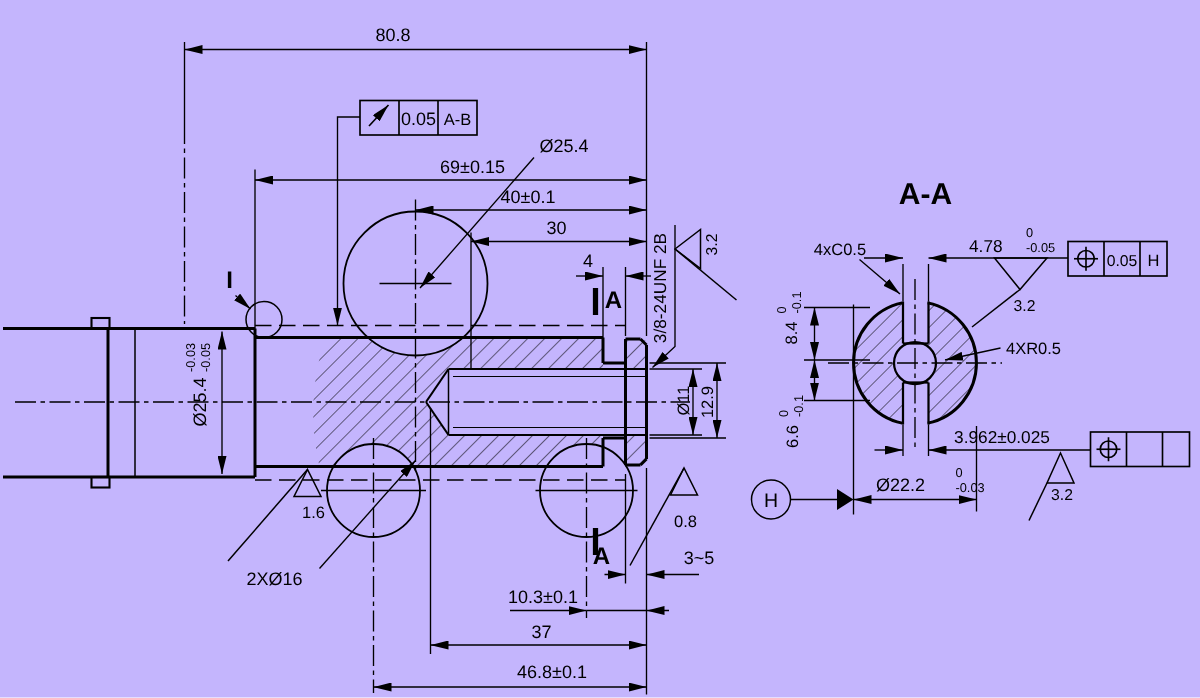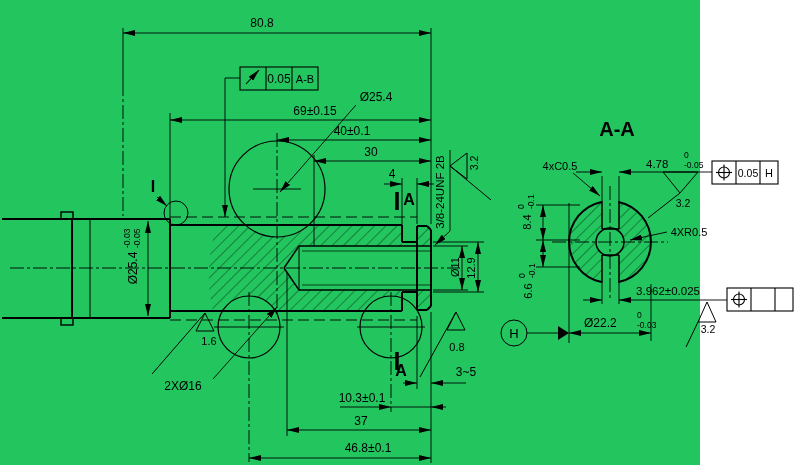--- a/index.html
+++ b/index.html
@@ -1,16 +1,16 @@
 <!DOCTYPE html>
 <html><head>
 <meta charset="utf-8">
 <style>
   html,body{margin:0;padding:0;background:#fff;}
-  .stage{width:700px;height:465px;background:#22c55e;position:relative;font-family:"Liberation Sans",sans-serif;}
+  .stage{width:800px;height:465px;background:#c4b5fd;position:relative;font-family:"Liberation Sans",sans-serif;}
   svg text{font-family:"Liberation Sans","DejaVu Sans",sans-serif;fill:#000;}
   .dim{font-size:12px;}
   .dimsm{font-size:8.5px;}
   .big{font-size:20px;font-weight:bold;}
   .marker{font-size:16px;font-weight:bold;}
 </style>
 </head>
 <body>
 
 <div class="stage">

